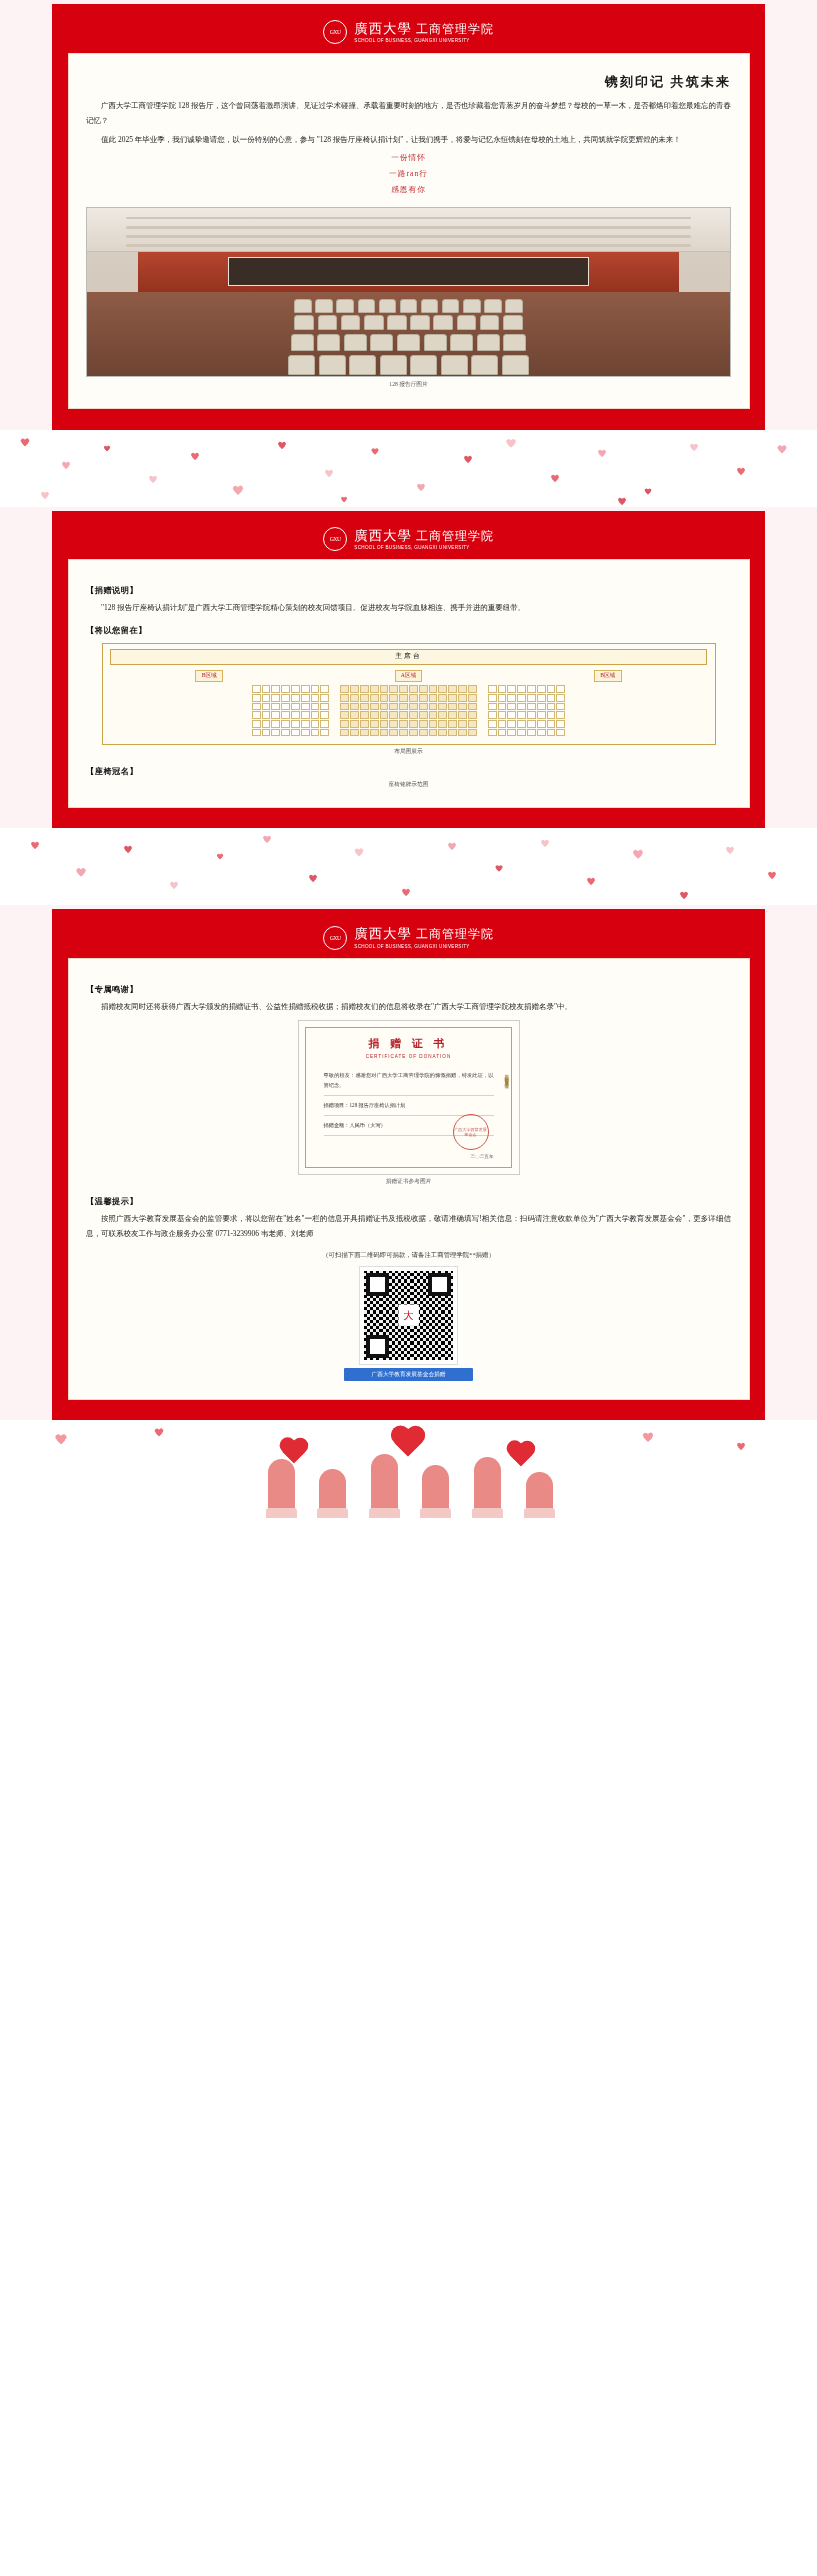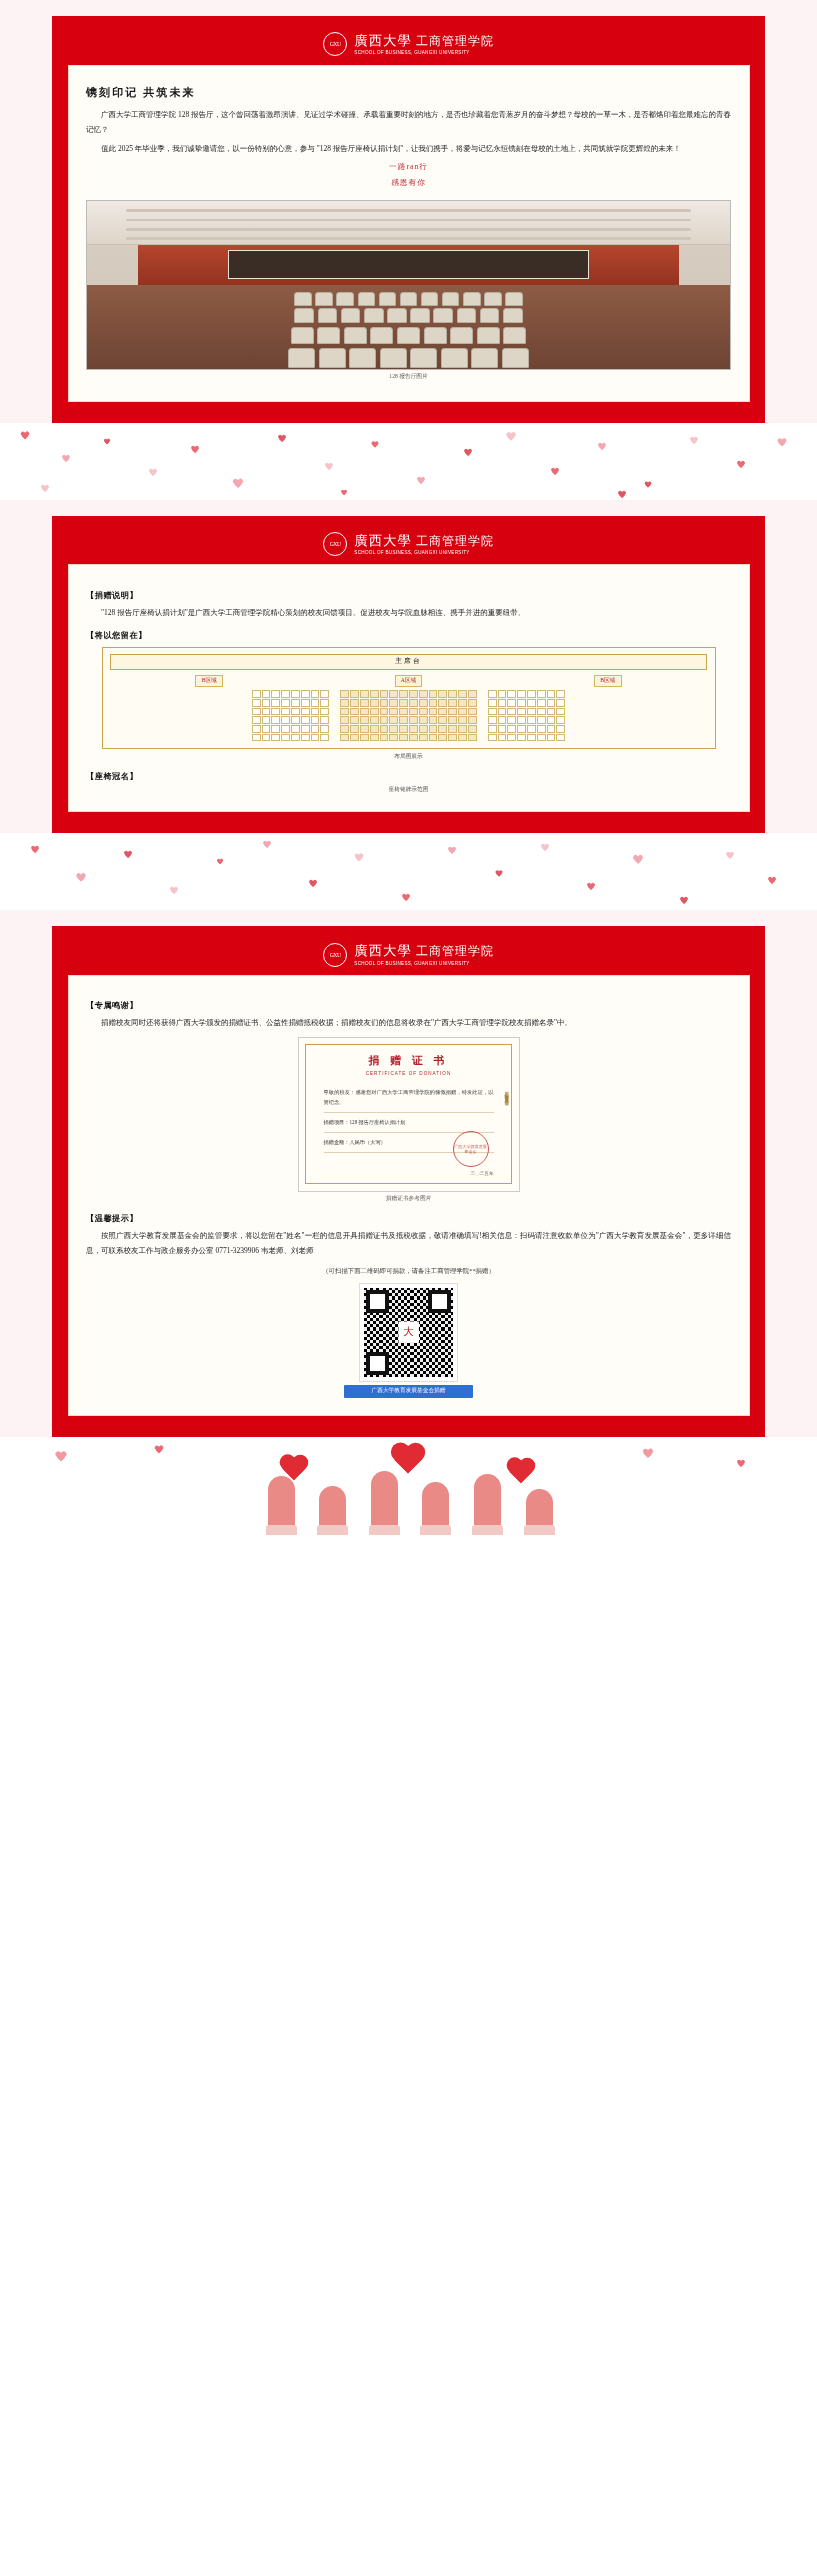--- a/index.html
+++ b/index.html
@@ -15,21 +15,21 @@
     width: 817px;
     position: relative;
     background: #fdf2f4;
   }
 
   
   .section {
     position: relative;
     width: 817px;
     background: #fdf3f5;
-    padding: 16px 0 0 0;
+    padding: 4px 0 0 0;
   }
   .red-card {
     background: #d6000f;
     margin: 0 52px;
     padding: 9.3px 0 20.6px 0;
     position: relative;
   }
   .inner-white {
     background: #fffdf8;
     margin: 0 15.5px;
@@ -67,24 +67,24 @@
   .logo-cn .big { font-size: 13.4px; }
   .logo-en {
     font-size: 4.6px;
     letter-spacing: 0.3px;
     margin-top: 1.5px;
     white-space: nowrap;
   }
 
   
   .title-main {
-    text-align: left;
+    text-align: right;
     color: #1a1a1a;
     font-family: "Liberation Serif", serif;
-    font-size: 11px;
+    font-size: 13px;
     font-weight: bold;
     letter-spacing: 2.1px;
     margin: 5.2px 0 7.2px 0;
   }
   .title-sub {
     text-align: center;
     color: #c1272d;
     font-family: "Liberation Serif", serif;
     font-size: 11.3px;
     font-weight: bold;
@@ -416,20 +416,21 @@
           <div class="logo-en">SCHOOL OF BUSINESS, GUANGXI UNIVERSITY</div>
         </div>
       </div>
 
       <div class="inner-white">
         <div class="title-main">镌刻印记  共筑未来</div>
 
         <p class="p indent">广西大学工商管理学院 128 报告厅，这个曾回荡着激昂演讲、见证过学术碰撞、承载着重要时刻的地方，是否也珍藏着您青葱岁月的奋斗梦想？母校的一草一木，是否都烙印着您最难忘的青春记忆？</p>
         <p class="p indent">值此 2025 年毕业季，我们诚挚邀请您，以一份特别的心意，参与 "128 报告厅座椅认捐计划"，让我们携手，将爱与记忆永恒镌刻在母校的土地上，共同筑就学院更辉煌的未来！</p>
 
+        <div class="center-line">一份情怀</div>
         <div class="center-line">一路ran行</div>
         <div class="center-line">感恩有你</div>
 
         <div class="photo-wrap">
           <div class="auditorium">
             <div class="aud-ceiling">
               <div class="aud-ceil-line" style="top:8.2px"></div>
               <div class="aud-ceil-line" style="top:17.5px"></div>
               <div class="aud-ceil-line" style="top:27px"></div>
               <div class="aud-ceil-line" style="top:36px"></div>

